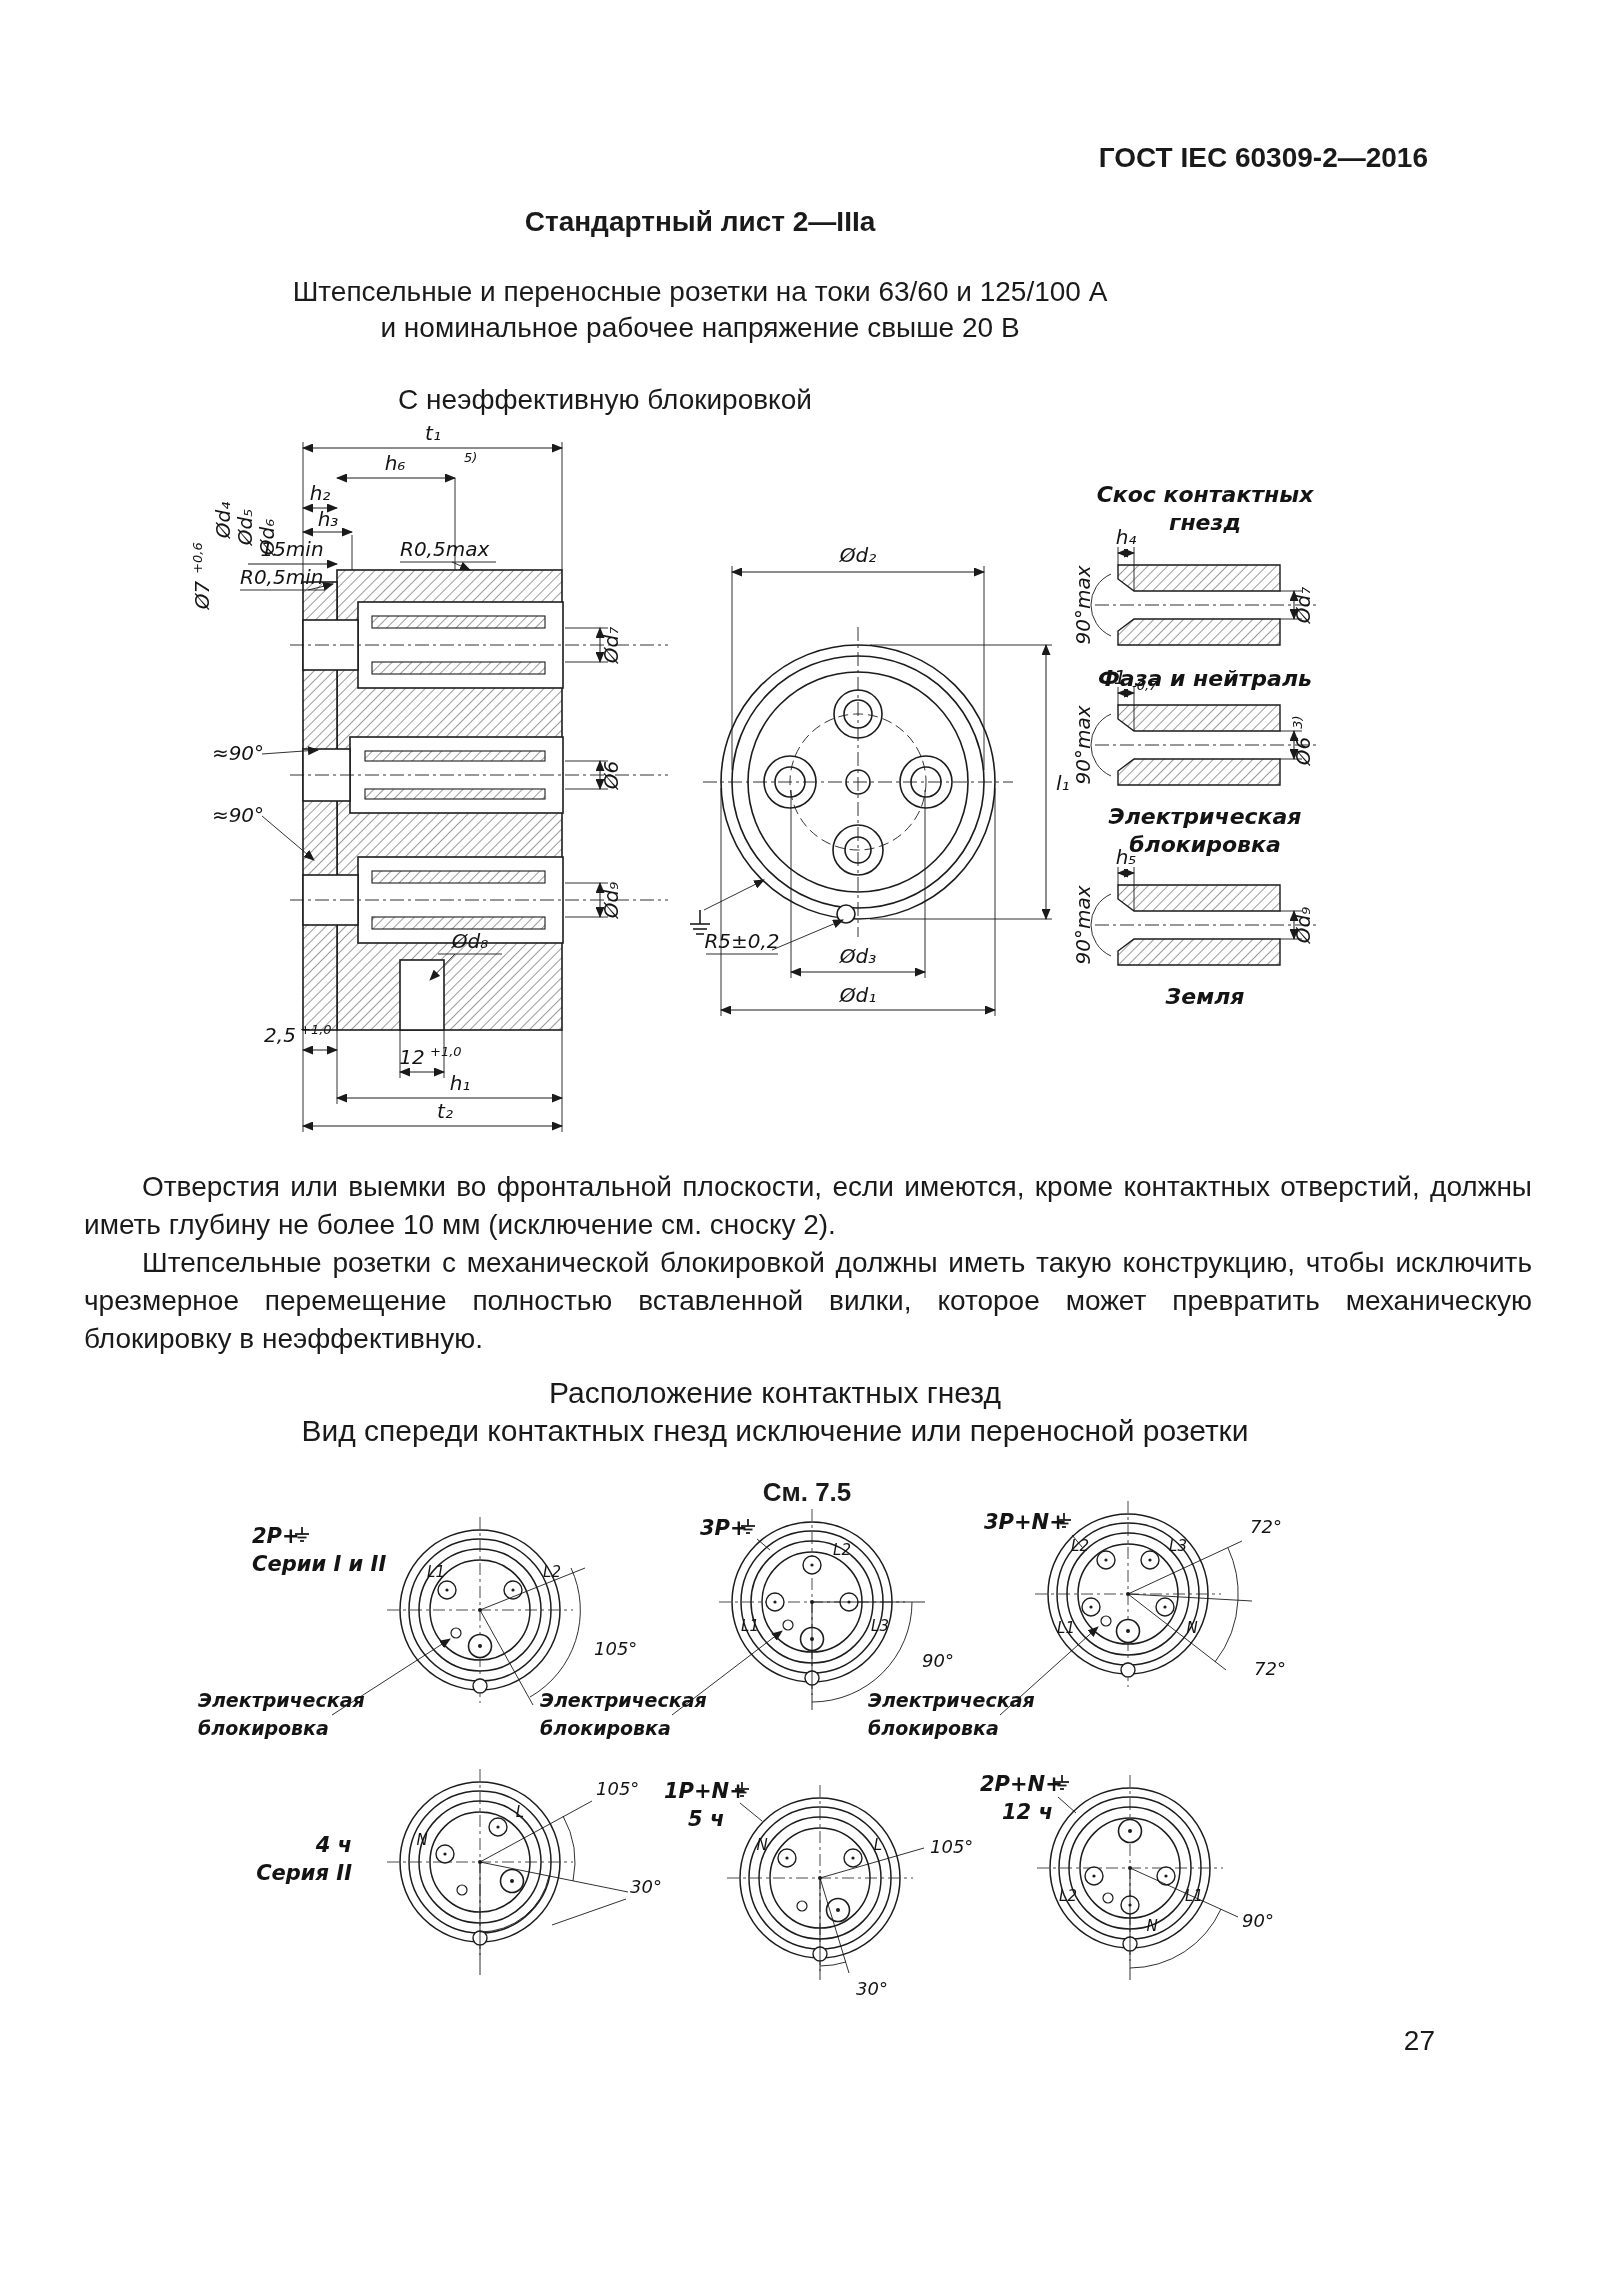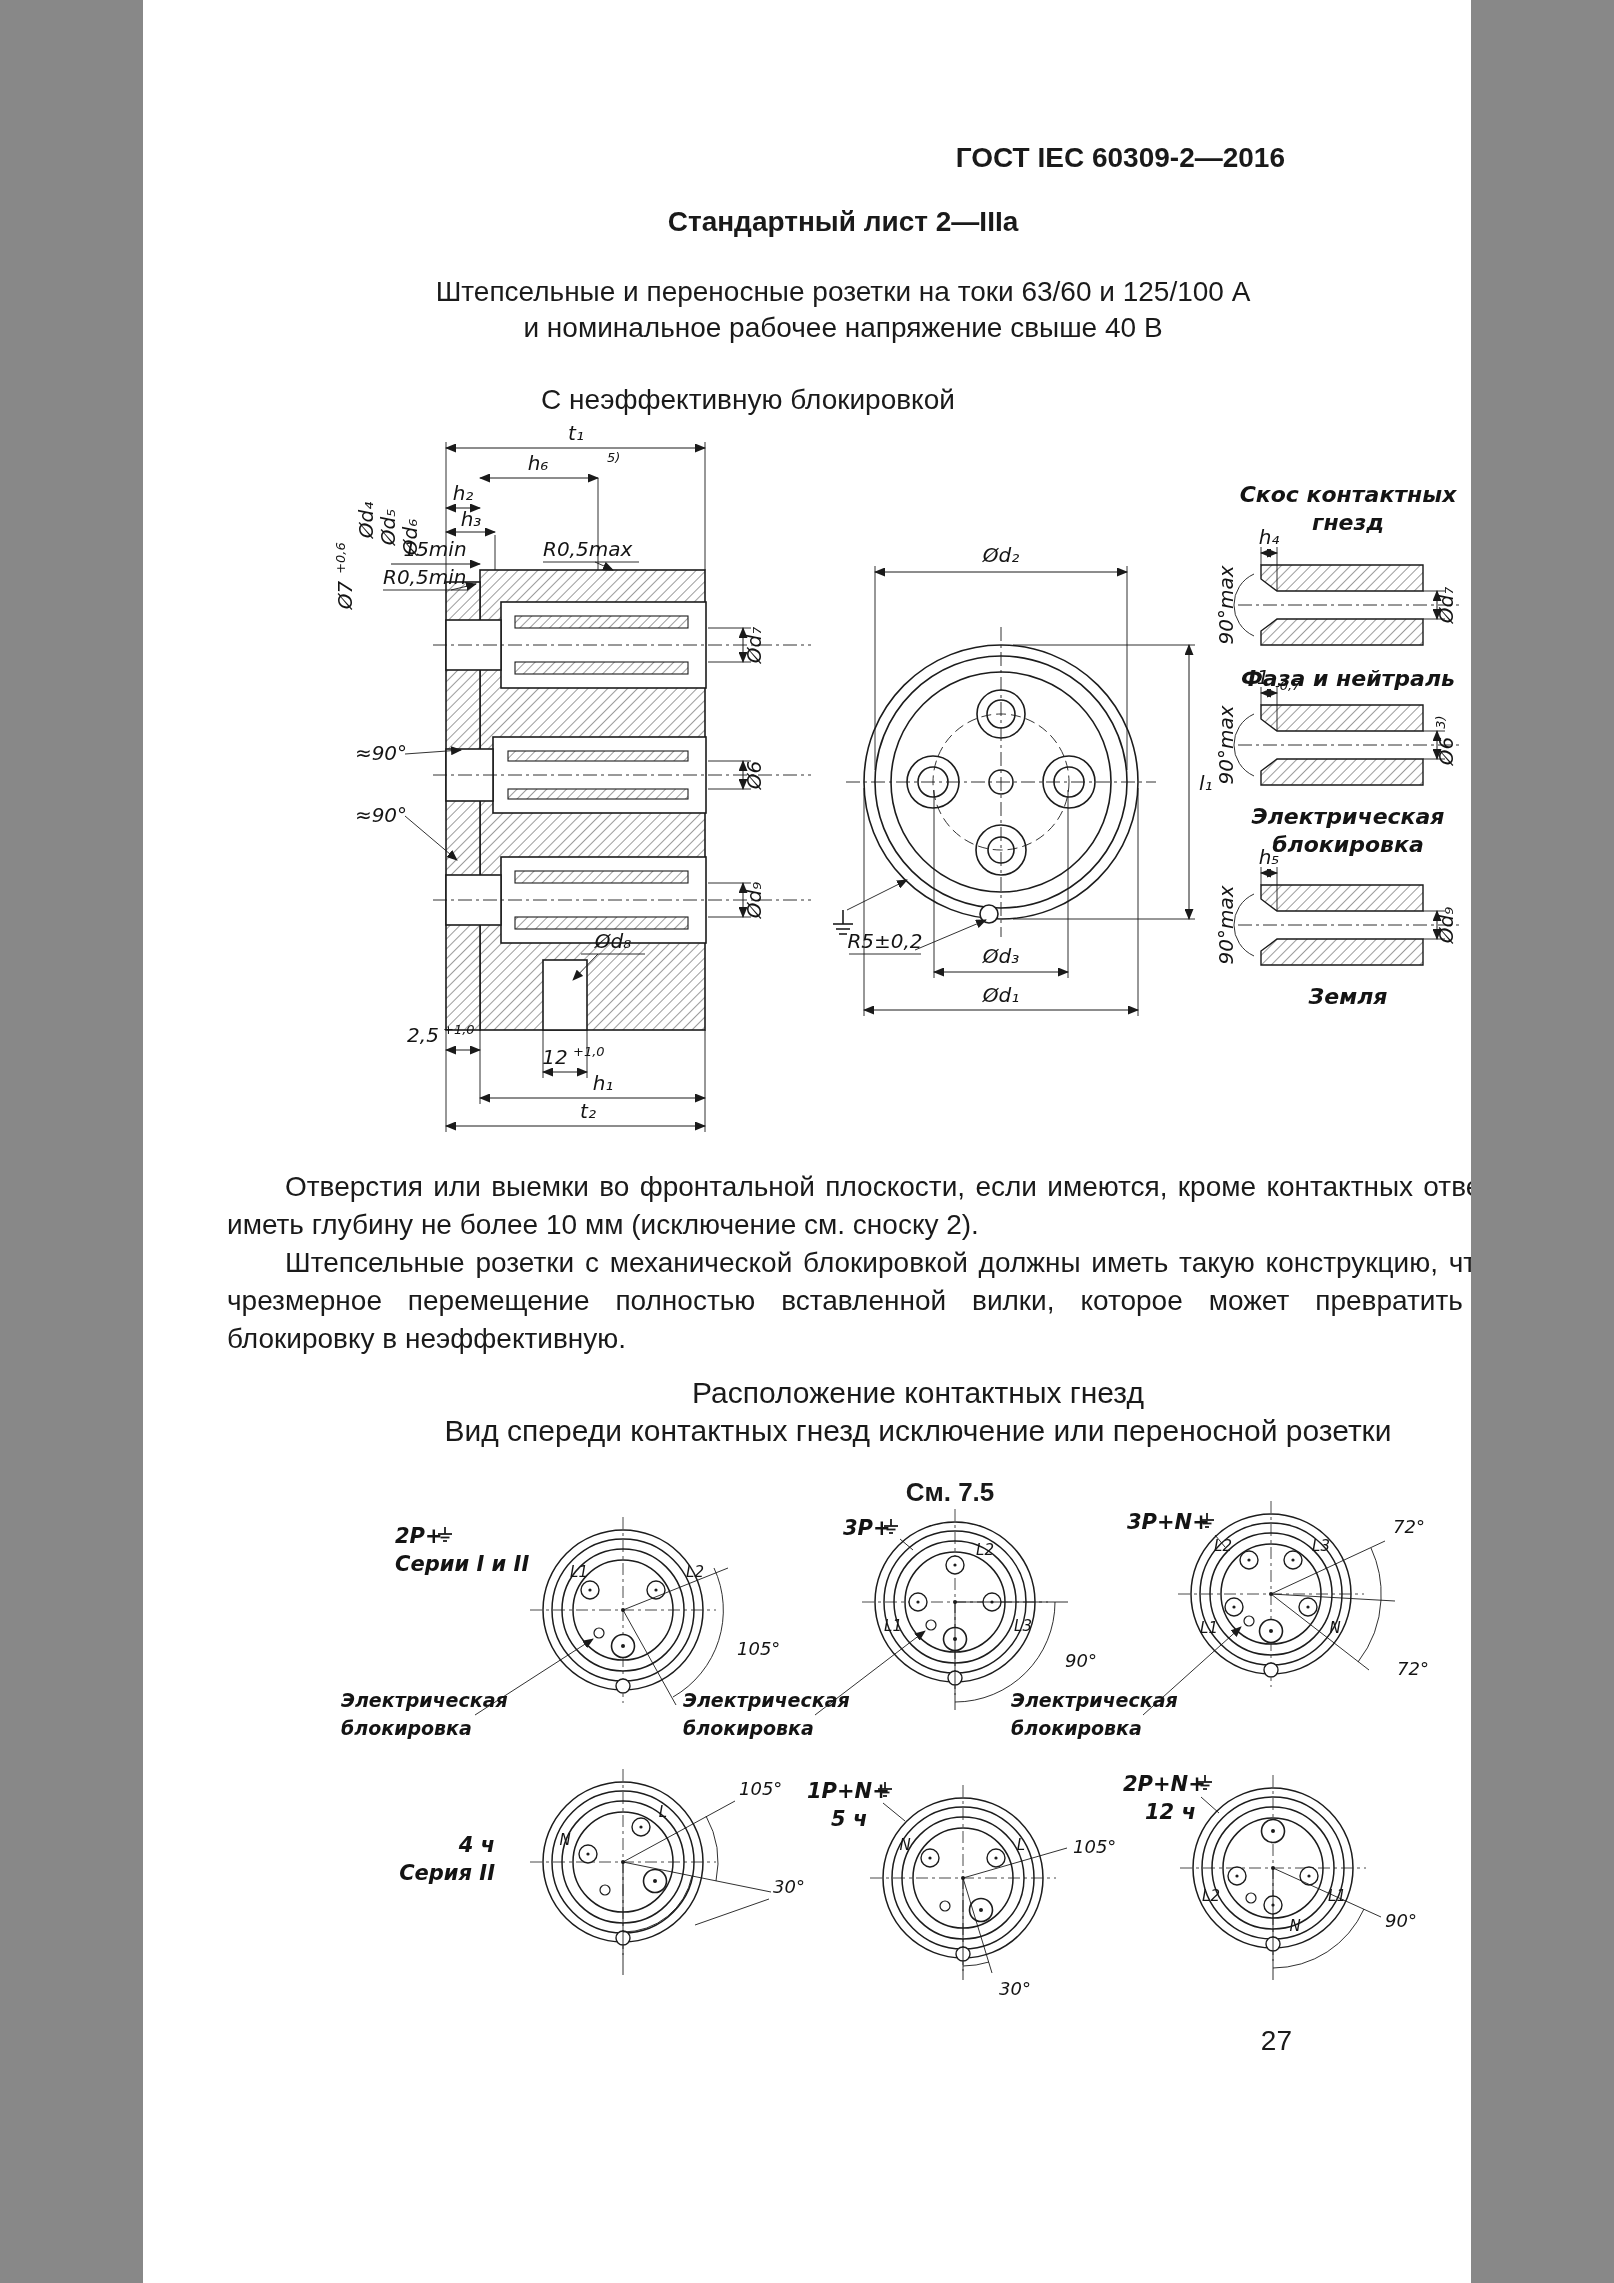--- a/index.html
+++ b/index.html
@@ -1,18 +1,18 @@
 <!DOCTYPE html>
 <html><head>
 <meta charset="utf-8">
 <style>
   * { margin:0; padding:0; box-sizing:border-box; }
   html,body { background:#888; }
   .page {
-    position:relative; width:1328px; height:2283px; background:#fff;
+    position:relative; width:1614px; height:2283px; background:#fff;
     font-family:"Liberation Sans","DejaVu Sans",sans-serif; color:#1a1a1a;
     overflow:hidden; margin:0 auto;
   }
   .abs { position:absolute; }
   .header-doc { font-weight:bold; font-size:28px; }
   .title-main { font-weight:bold; font-size:28px; text-align:center; }
   .subtitle   { font-size:28px; text-align:center; }
   .body-text  { font-size:28px; line-height:1.36; text-align:justify; }
   .body-text p { text-indent:58px; }
   .sec-title  { font-size:30px; text-align:center; }
@@ -32,21 +32,21 @@
 </style>
 </head>
 <body>
 
 <div class="page">
 
   <div class="abs header-doc" style="top:142px; right:186px;">ГОСТ IEC 60309-2—2016</div>
 
   <div class="abs title-main" style="top:206px; left:0; width:1400px;">Стандартный лист 2—IIIa</div>
   <div class="abs subtitle" style="top:276px; left:0; width:1400px;">Штепсельные и переносные розетки на токи 63/60 и 125/100 А</div>
-  <div class="abs subtitle" style="top:312px; left:0; width:1400px;">и номинальное рабочее напряжение свыше 40 В</div>
+  <div class="abs subtitle" style="top:312px; left:0; width:1400px;">и номинальное рабочее напряжение свыше 20 В</div>
   <div class="abs subtitle" style="top:384px; left:0; width:1210px;">С неэффективную блокировкой</div>
 
   <svg class="abs" style="top:420px; left:0;" width="1614" height="720" viewBox="0 0 1614 720">
     <defs>
       <pattern id="h45" patternUnits="userSpaceOnUse" width="7" height="7" patternTransform="rotate(45)">
         <rect width="7" height="7" fill="#ffffff"></rect>
         <line x1="0" y1="0" x2="0" y2="7" stroke="#3a3a3a" stroke-width="1"></line>
       </pattern>
       <marker id="arr" markerWidth="11" markerHeight="9" refX="10" refY="4.5" orient="auto-start-reverse" markerUnits="userSpaceOnUse">
         <path d="M0,0 L11,4.5 L0,9 Z" fill="#1a1a1a"></path>

